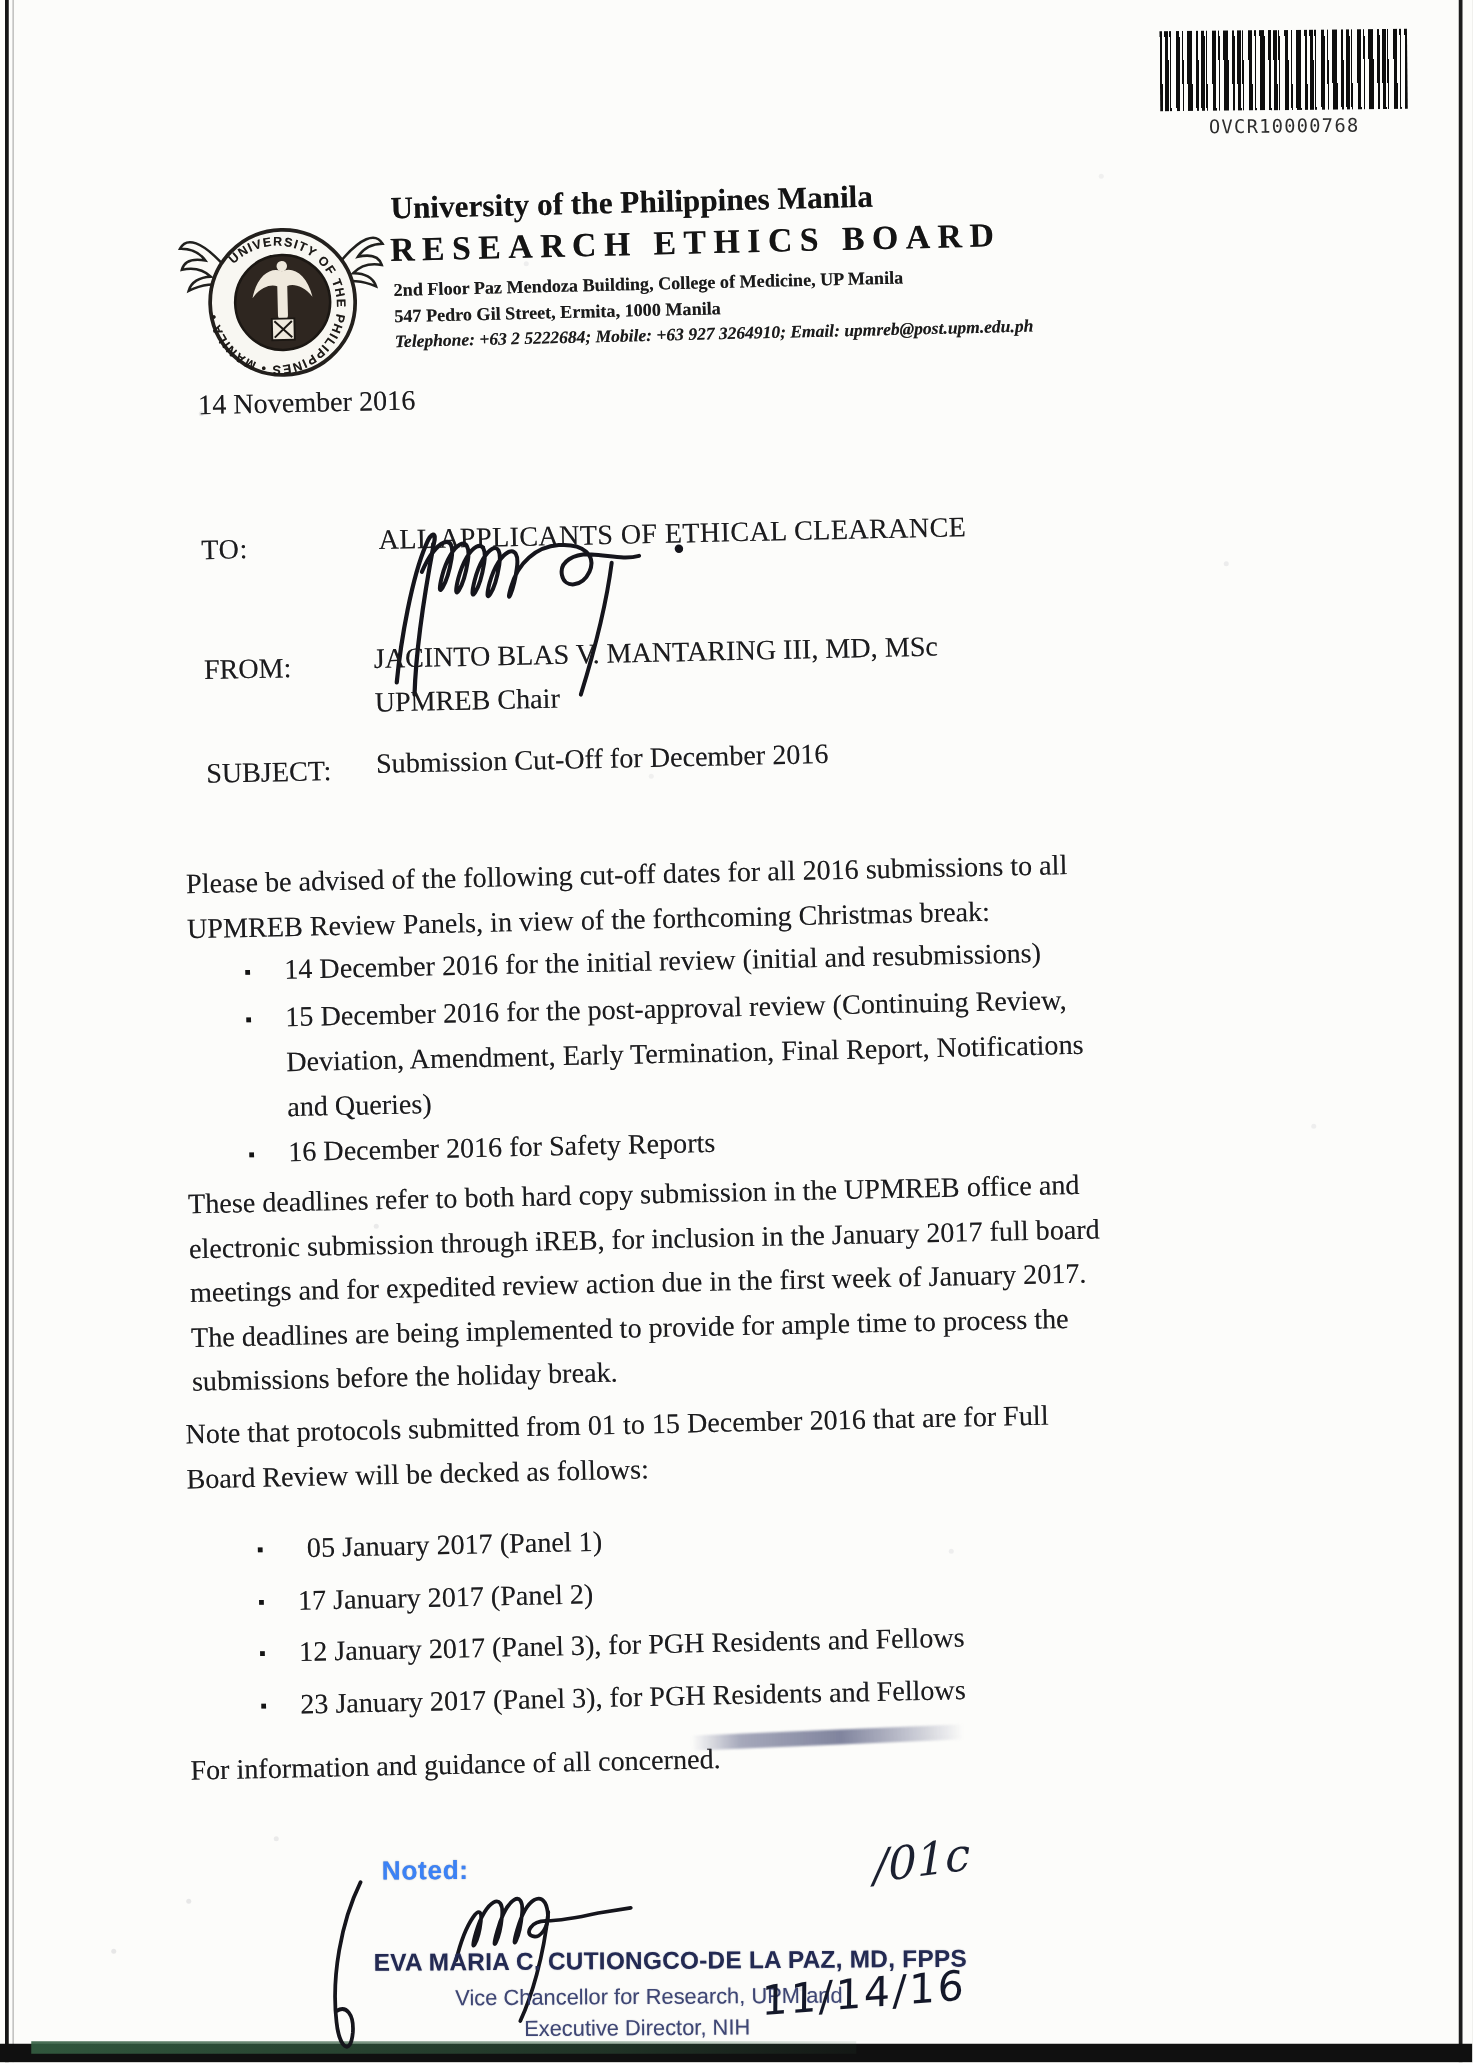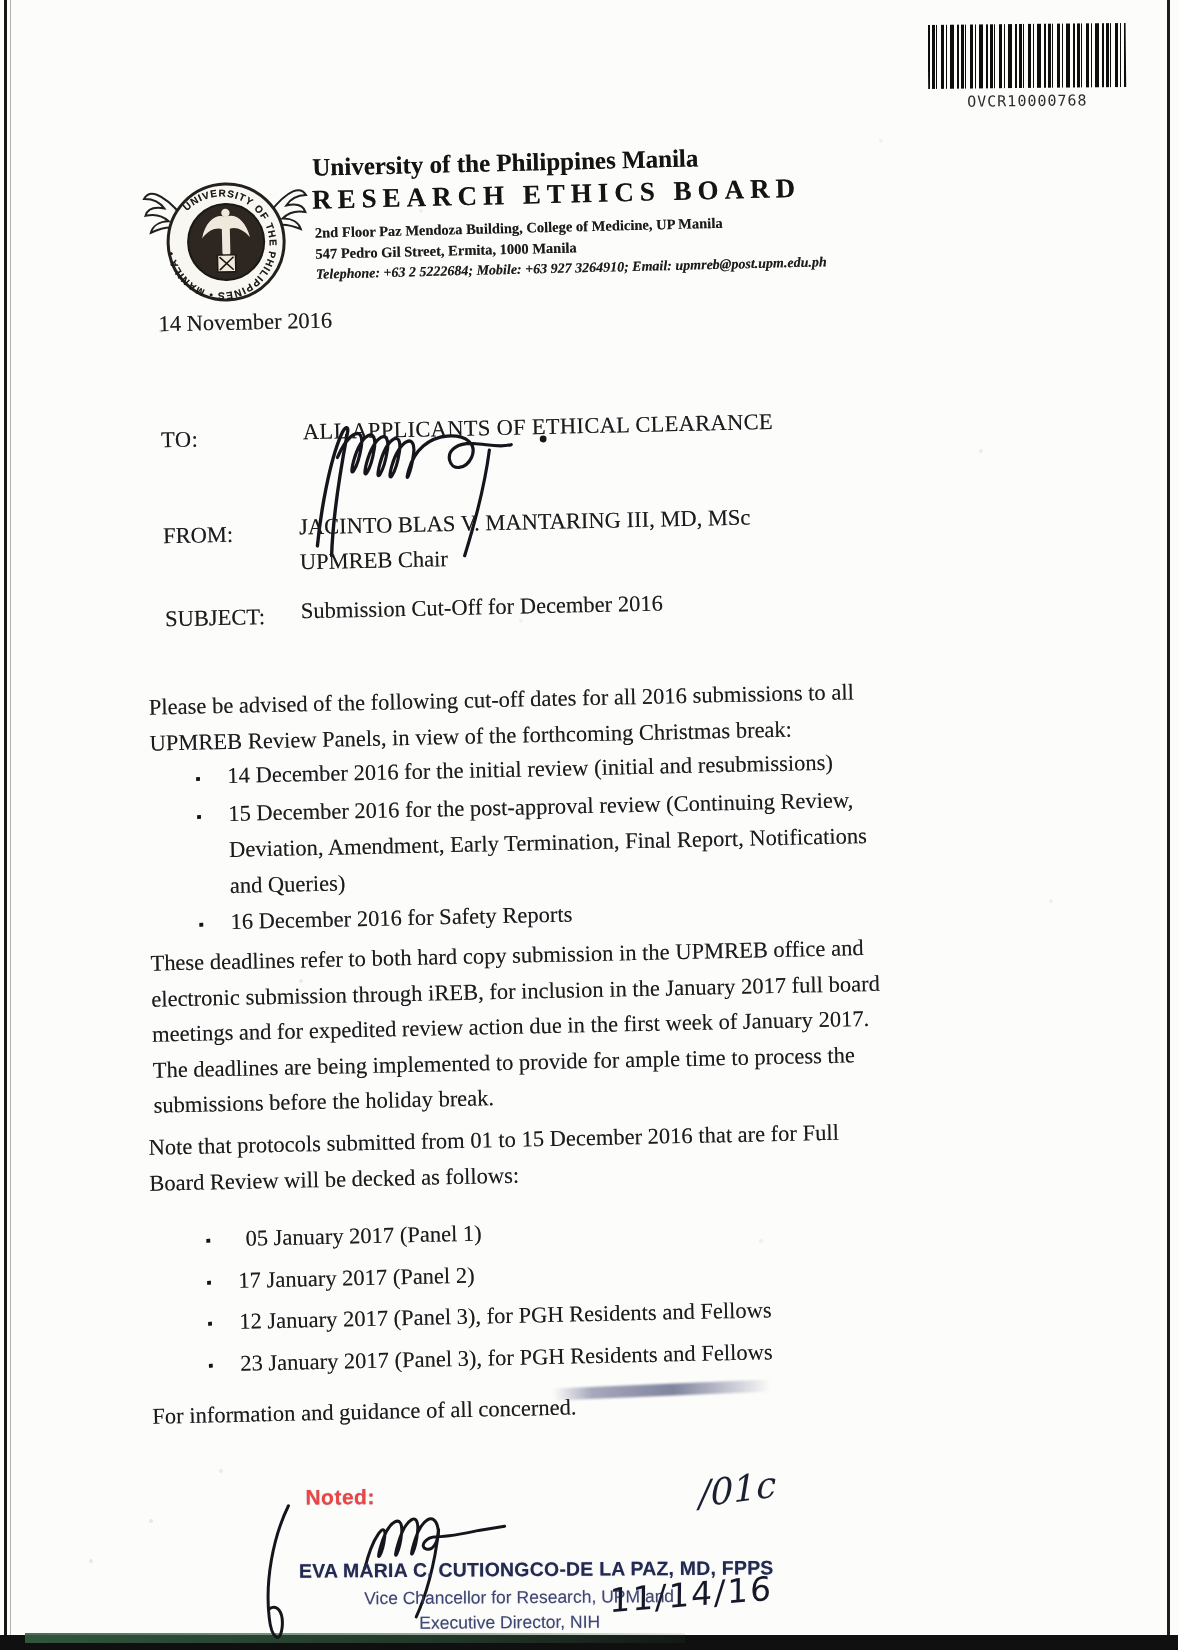--- a/index.html
+++ b/index.html
@@ -68,21 +68,21 @@
   .bullet-row::before{content:"▪";font-size:15px;width:32px;flex:none;padding-top:2px;color:#141414;}
   .sig-main{position:absolute;left:150px;top:118px;pointer-events:none;}
   .sig-ink{stroke:#15151c;fill:none;stroke-linecap:round;stroke-linejoin:round;}
 
   
   .smudge{position:absolute;left:553px;top:1384px;width:218px;height:12px;
     background:linear-gradient(90deg,rgba(95,100,135,0),rgba(95,100,135,.55) 18%,rgba(70,76,115,.68) 55%,rgba(95,100,135,.28) 85%,rgba(95,100,135,0));
     filter:blur(1px);transform:rotate(-2.4deg);}
   .footer{position:absolute;left:250px;top:1440px;width:800px;height:210px;
     transform:rotate(-.4deg);transform-origin:0 0;font-family:"Liberation Sans",sans-serif;}
-  .noted{position:absolute;left:55px;top:46px;font-size:21px;font-weight:800;color:#ef4444;
+  .noted{position:absolute;left:55px;top:46px;font-size:21px;font-weight:800;color:#3b82f6;
     letter-spacing:.5px;text-shadow:0 0 1px rgba(32,38,70,.5);}
   .annotation{position:absolute;left:448px;top:32px;font-family:"DejaVu Serif",serif;font-style:italic;
     font-size:36px;color:#1b2030;transform:rotate(-7deg) skewX(-6deg);}
   .stamp-name{position:absolute;left:48px;top:120px;font-size:19.5px;font-weight:700;color:#232a52;
     letter-spacing:.2px;text-shadow:0 0 1px rgba(35,42,90,.45);}
   .stamp-title{position:absolute;font-size:17.5px;color:#2e3768;opacity:.92;
     text-shadow:0 0 1px rgba(46,55,110,.4);}
   .stamp-title1{left:113px;top:149px;}
   .stamp-title2{left:168px;top:174px;}
   .hand-date{position:absolute;left:358px;top:138px;font-family:"DejaVu Sans",sans-serif;

